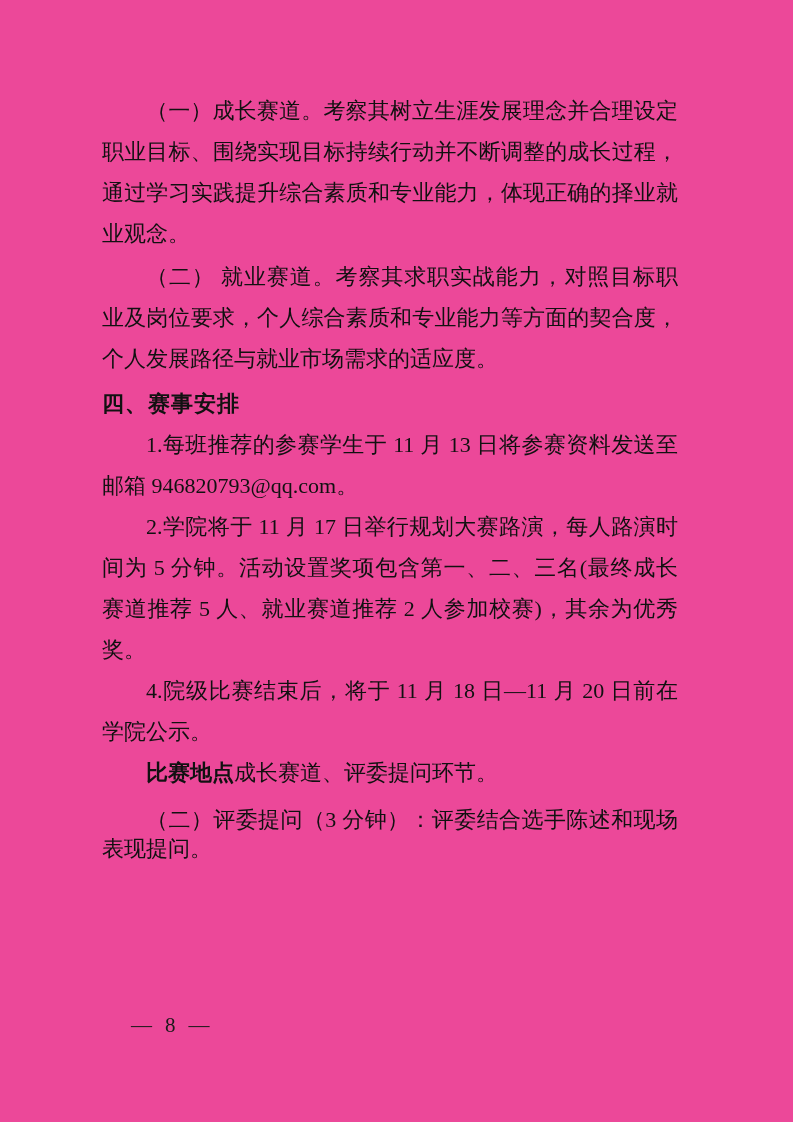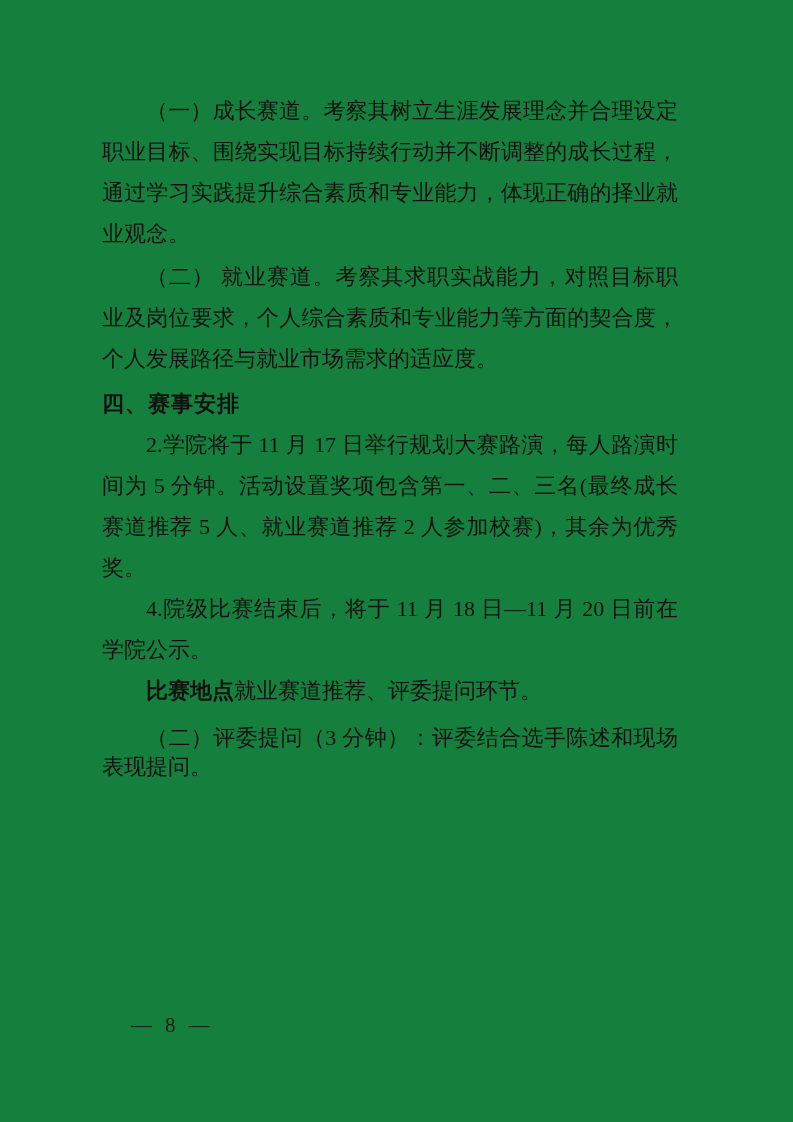--- a/index.html
+++ b/index.html
@@ -4,21 +4,21 @@
 <style>
   html, body {
     margin: 0;
     padding: 0;
     background: #ffffff;
   }
   .page {
     position: relative;
     width: 793px;
     height: 1122px;
-    background: #15803d;
+    background: #ec4899;
     overflow: hidden;
     font-family: "Liberation Serif", "DejaVu Serif", serif;
     color: #111111;
   }
   .content {
     position: absolute;
     left: 102px;
     top: 90px;
     width: 576px;
     text-align: justify;
@@ -77,28 +77,29 @@
 
 <div class="page">
   <div class="content">
 
     <p class="indent">（一）成长赛道。考察其树立生涯发展理念并合理设定职业目标、围绕实现目标持续行动并不断调整的成长过程，通过学习实践提升综合素质和专业能力，体现正确的择业就业观念。</p>
 
     <p class="indent space-top">（二） 就业赛道。考察其求职实战能力，对照目标职业及岗位要求，个人综合素质和专业能力等方面的契合度，个人发展路径与就业市场需求的适应度。</p>
 
     <p class="heading heading-4">四、赛事安排</p>
 
+    <p class="indent">1.每班推荐的参赛学生于 11 月 13 日将参赛资料发送至邮箱 946820793@qq.com。</p>
 
     <p class="indent">2.学院将于 11 月 17 日举行规划大赛路演，每人路演时间为 5 分钟。活动设置奖项包含第一、二、三名(最终成长赛道推荐 5 人、就业赛道推荐 2 人参加校赛)，其余为优秀奖。</p>
 
 
     <p class="indent">4.院级比赛结束后，将于 11 月 18 日—11 月 20 日前在学院公示。</p>
 
 
-    <p class="indent"><span class="bold-lead">比赛地点</span><span>就业赛道推荐、评委提问环节。</span></p>
+    <p class="indent"><span class="bold-lead">比赛地点</span><span>成长赛道、评委提问环节。</span></p>
 
 
     <p class="indent tight tight-2">（二）评委提问（3 分钟）：评委结合选手陈述和现场表现提问。</p>
 
   </div>
 
   <div class="footer">
     <span>—</span>
     <span>8</span>
     <span>—</span>

